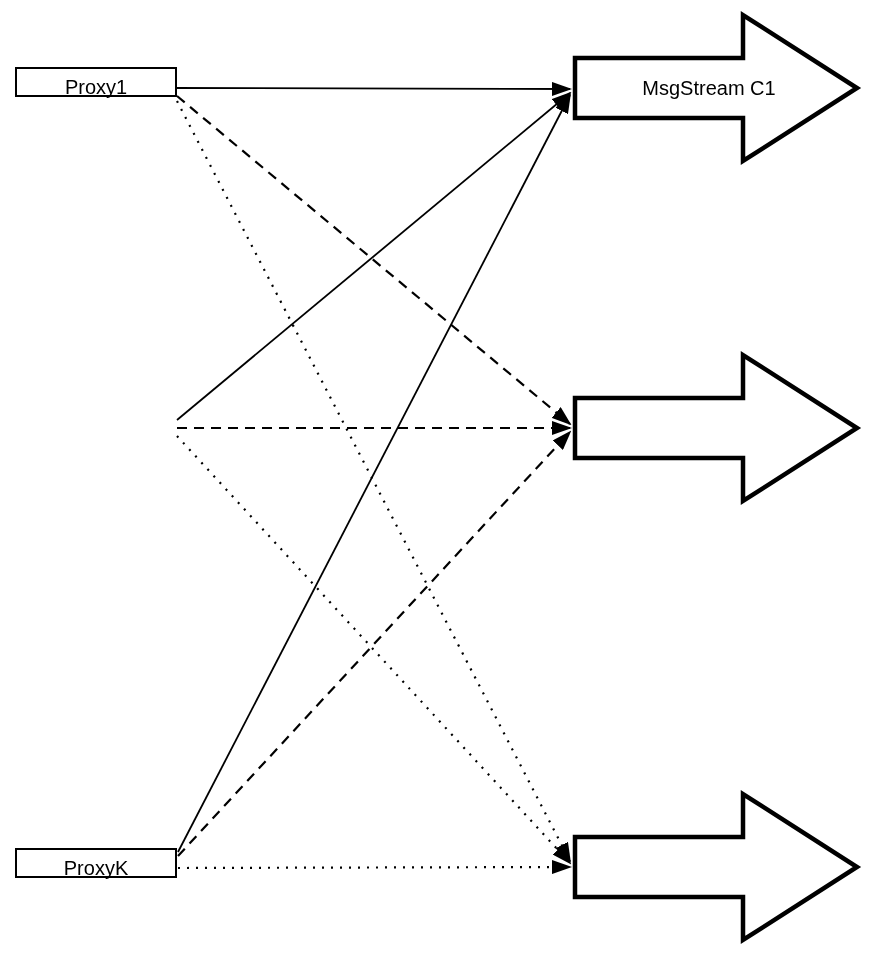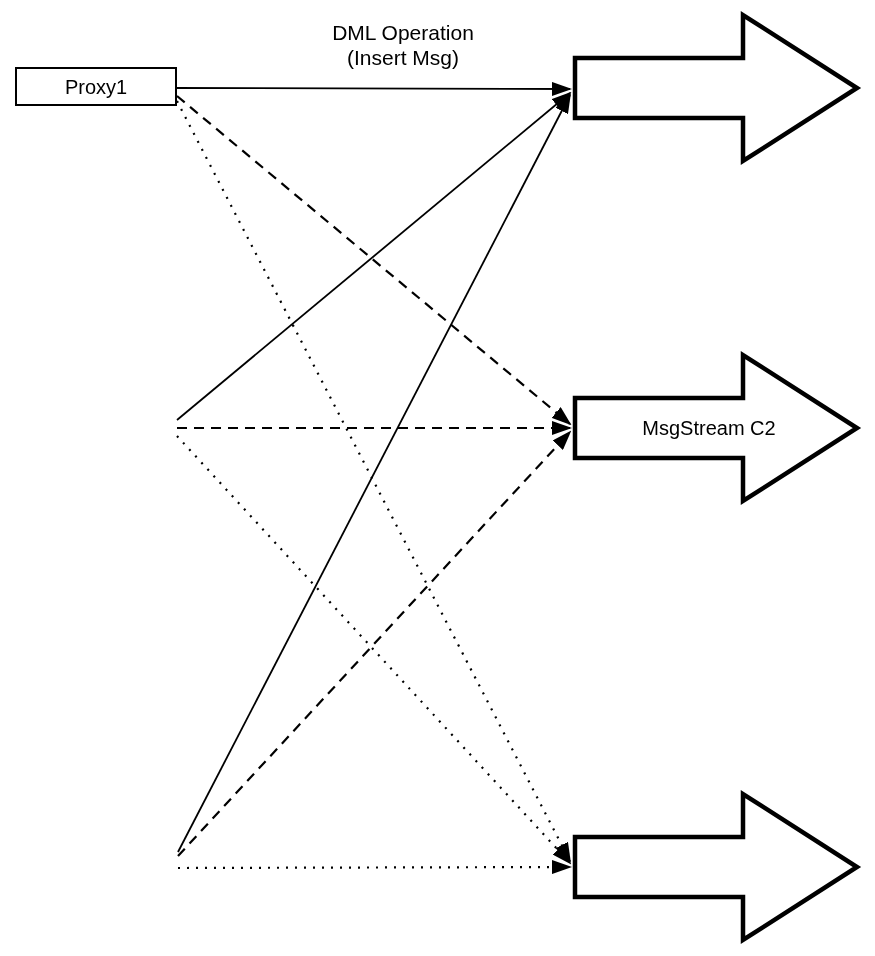--- a/index.html
+++ b/index.html
@@ -18,21 +18,21 @@
   }
   #wires {
     position: absolute;
     left: 0;
     top: 0;
   }
   .proxy-box {
     position: absolute;
     left: 15px;
     width: 162px;
-    height: 39px;
+    height: 30px;
     box-sizing: border-box;
     border: 2px solid #000000;
     background: #ffffff;
     text-align: center;
     line-height: 37px;
     font-size: 20px;
     z-index: 2;
   }
   .stream-label {
     position: absolute;
@@ -77,24 +77,23 @@
 
     <line x1="177" y1="101" x2="570" y2="861" stroke="#000000" stroke-width="2.2" stroke-dasharray="2,7" marker-end="url(#arrowhead)"></line>
     <line x1="177" y1="436" x2="570" y2="863" stroke="#000000" stroke-width="2.2" stroke-dasharray="2,7" marker-end="url(#arrowhead)"></line>
     <line x1="178" y1="868" x2="570" y2="867" stroke="#000000" stroke-width="2.2" stroke-dasharray="2,7" marker-end="url(#arrowhead)"></line>
 
     <polygon points="575,58 743,58 743,15 857,88 743,161 743,118 575,118" fill="#ffffff" stroke="#000000" stroke-width="4.5"></polygon>
     <polygon points="575,398 743,398 743,355 857,428 743,501 743,458 575,458" fill="#ffffff" stroke="#000000" stroke-width="4.5"></polygon>
     <polygon points="575,837 743,837 743,794 857,867 743,940 743,897 575,897" fill="#ffffff" stroke="#000000" stroke-width="4.5"></polygon>
   </svg>
 
-  <div class="dml-label">
-    <div>DML Operation</div>
-    <div>(Insert Msg)</div>
-  </div>
 
   <div class="proxy-box" style="top:67px">
     <span>Proxy1</span>
   </div>
+  <div class="proxy-box" style="top:848px">
+    <span>ProxyK</span>
+  </div>
 
-  <div class="stream-label" style="top:414px">MsgStream C2</div>
+  <div class="stream-label" style="top:74px">MsgStream C1</div>
 
 </div>
 
 </body></html>

